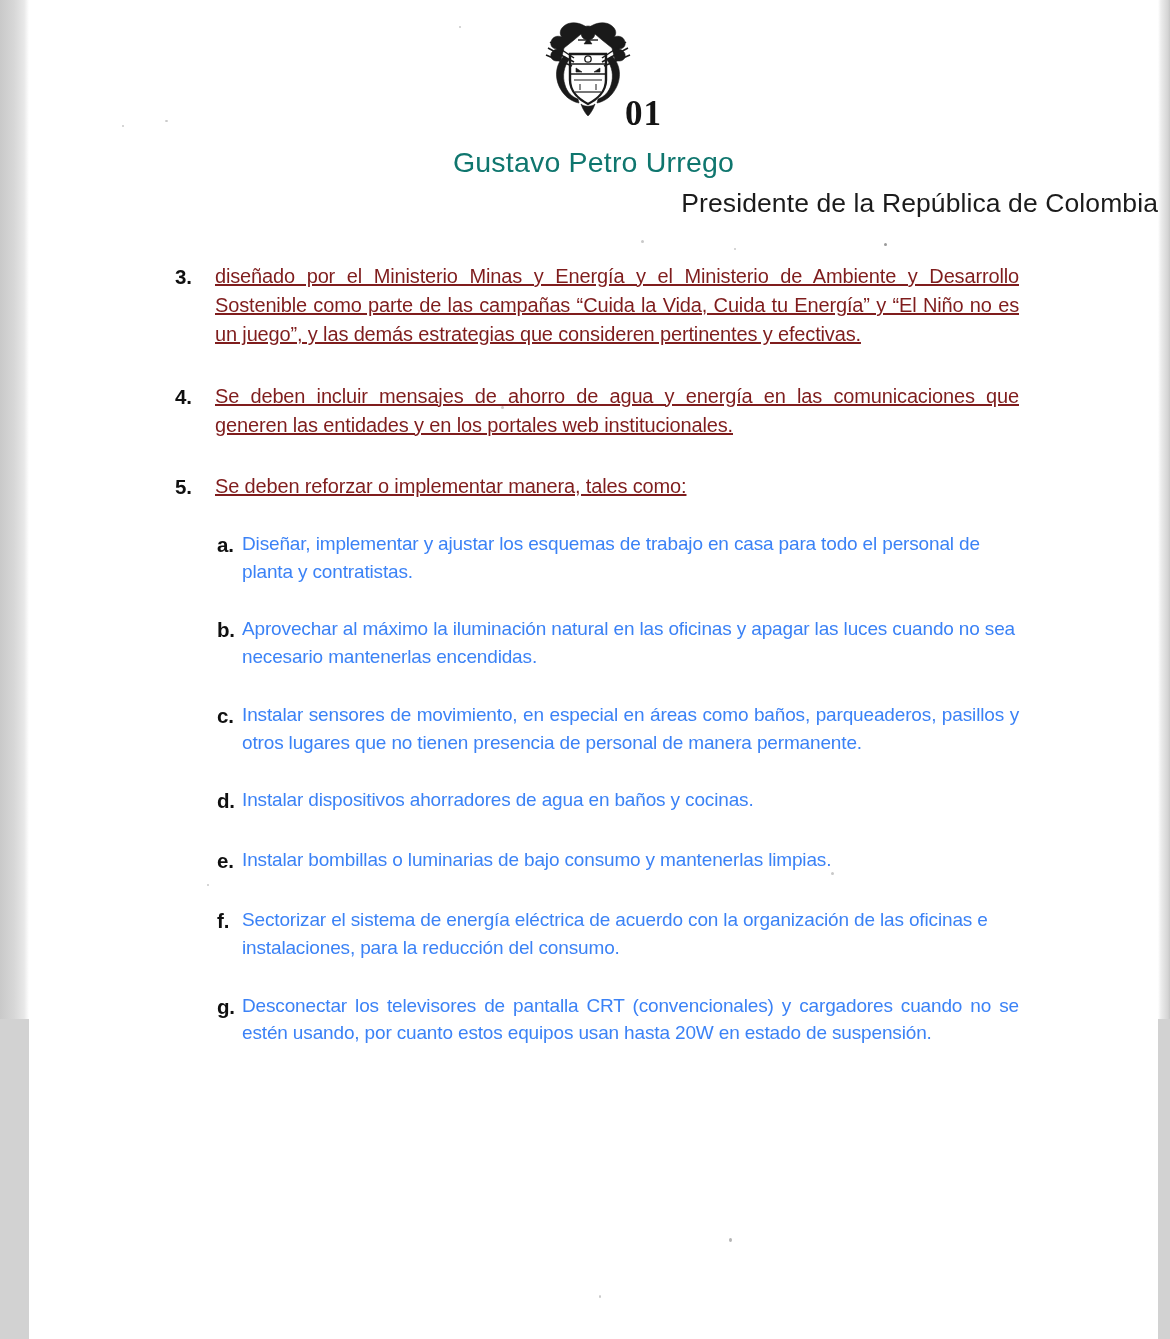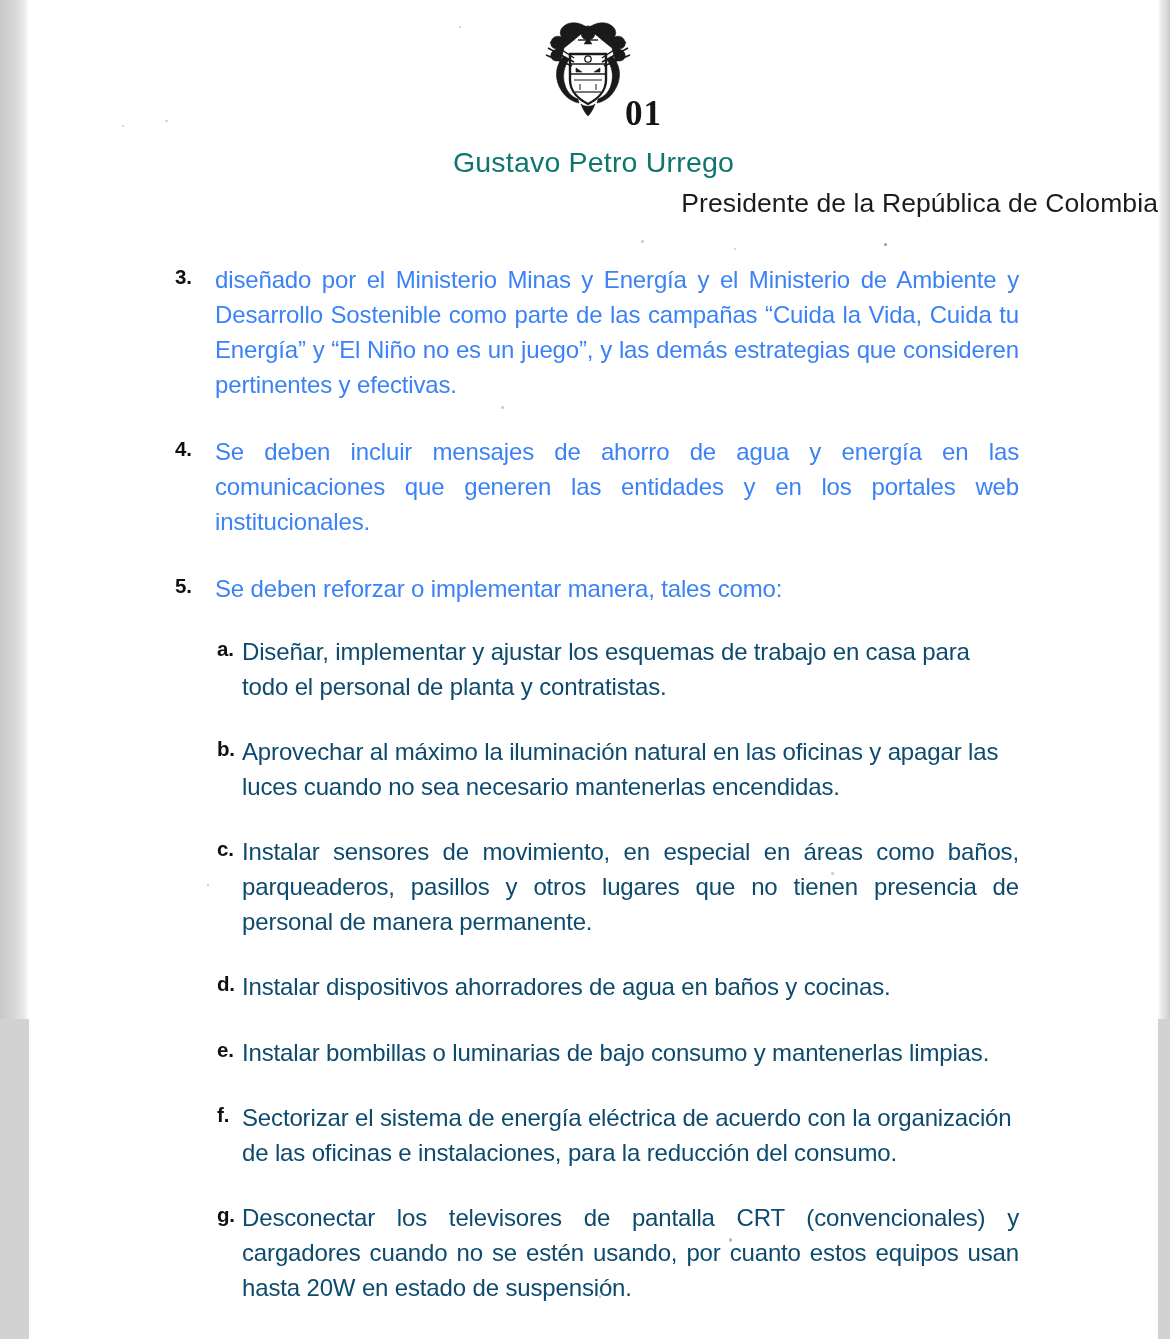--- a/index.html
+++ b/index.html
@@ -98,26 +98,27 @@
     font-weight: 700;
     font-size: 20.5px;
     color: #101010;
     line-height: 1.46;
     width: 40px;
     text-align: left;
     letter-spacing: -0.2px;
   }
   .item .text {
     flex: 1 1 auto;
-    font-size: 24px;
-    color: #3b82f6;
+    font-size: 20px;
+    color: #7f1d1d;
     line-height: 1.46;
     text-align: justify;
     text-justify: inter-word;
     letter-spacing: -0.15px;
+    text-decoration: underline;
   }
   .item.no-justify .text { text-align: left; }
 
   
   .sublist {
     margin-left: 42px;
     margin-top: 28px;
   }
   .subitem {
     display: flex;
@@ -129,22 +130,22 @@
     font-weight: 700;
     font-size: 20.5px;
     color: #101010;
     line-height: 1.46;
     width: 25px;
     text-align: left;
     letter-spacing: -0.2px;
   }
   .subitem .text {
     flex: 1 1 auto;
-    font-size: 24px;
-    color: #0c4a6e;
+    font-size: 19px;
+    color: #3b82f6;
     line-height: 1.46;
     text-align: justify;
     text-justify: inter-word;
     letter-spacing: -0.15px;
   }
   .subitem.no-justify .text { text-align: left; }
 
   
   .speck {
     position: absolute;

